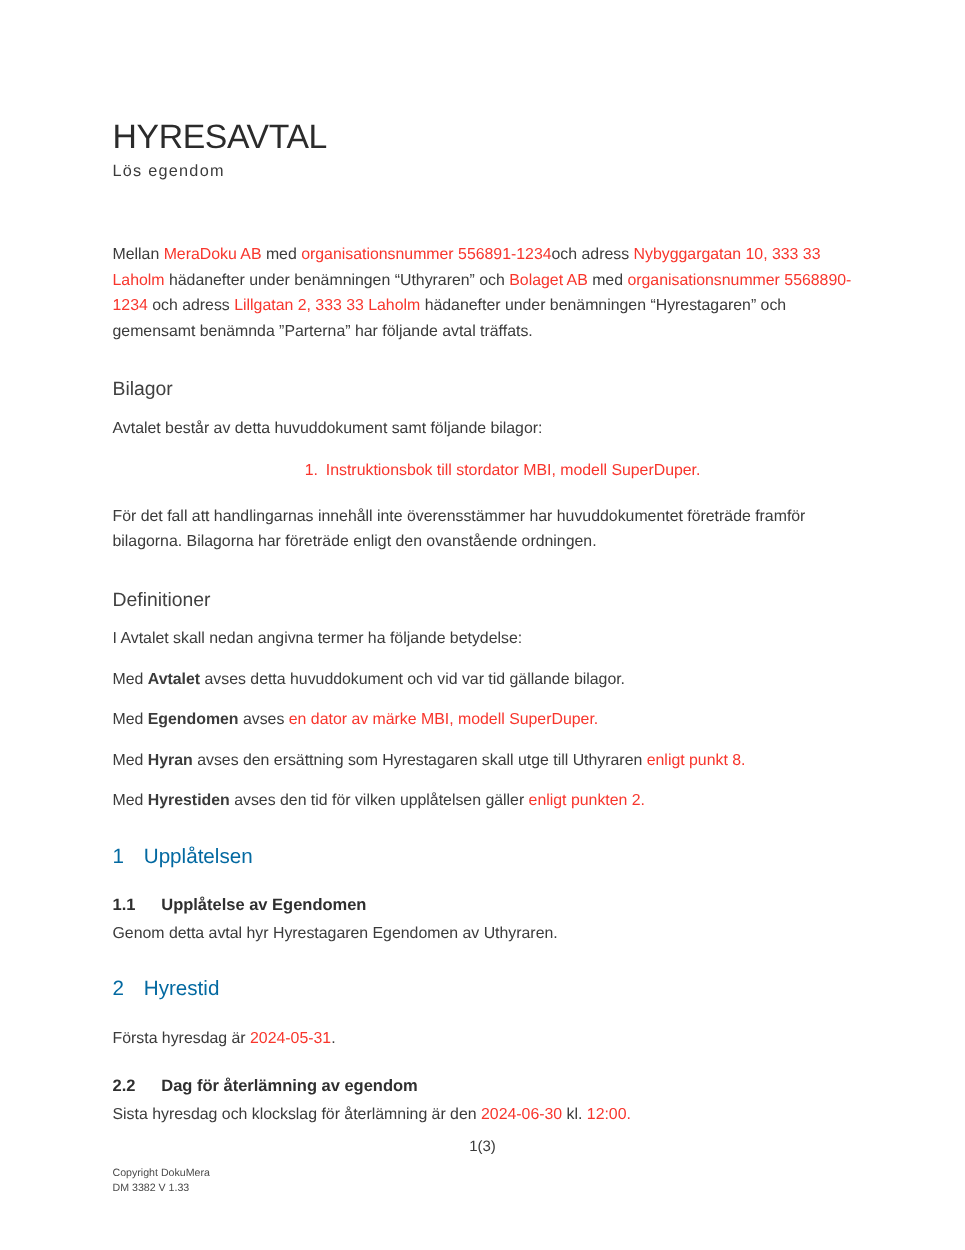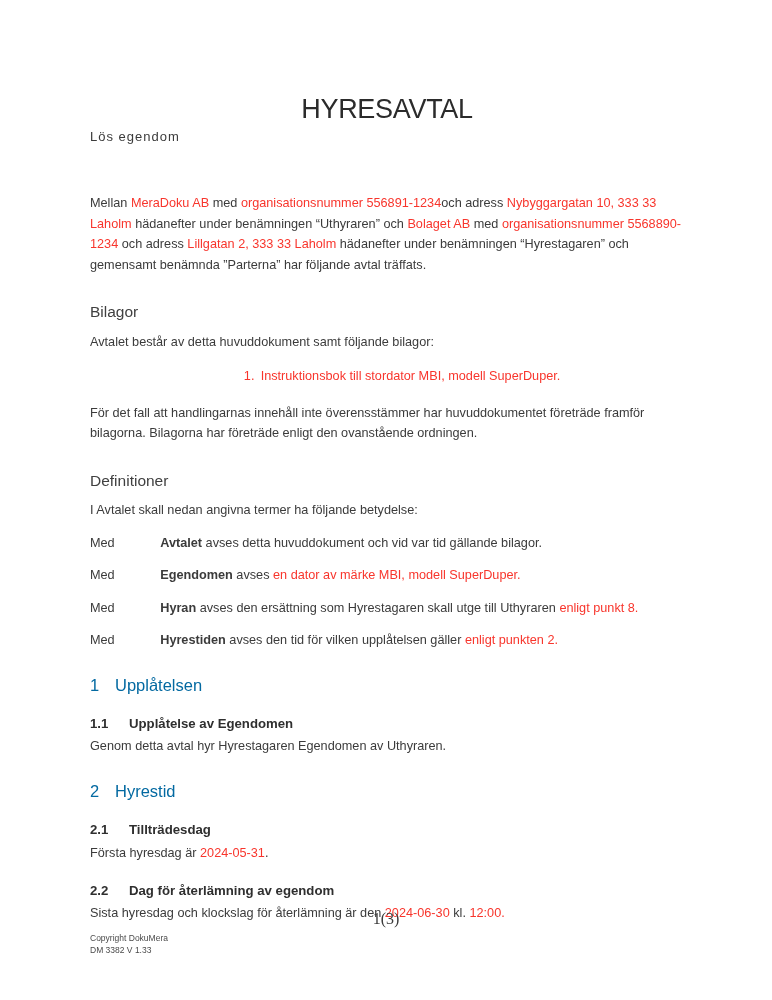--- a/index.html
+++ b/index.html
@@ -14,21 +14,20 @@
   }
   .doc{
     position:absolute;left:90px;top:94px;width:594px;
   }
   .title{
     font-size:27px;
     font-weight:400;
     letter-spacing:-0.3px;
     color:#2b2b2b;
     line-height:1.15;
-    text-align:center;
   }
   .subtitle{
     font-size:13px;
     letter-spacing:1px;
     color:#3b3b3b;
     margin-top:4px;
   }
   .content{margin-top:49px;font-size:12.7px;line-height:1.62;}
   .para{margin:0 0 12px 0;}
   .para:last-child{margin-bottom:0;}
@@ -42,25 +41,25 @@
   }
   .h1num .num{display:inline-block;min-width:25px;}
   .h3num{
     font-size:13.2px;font-weight:700;color:#2f2f2f;line-height:1.3;
     margin:19px 0 4px 0;
   }
   .h3num .num{display:inline-block;min-width:39px;font-weight:700;}
   .listitem{margin:14px 0 16px 0;padding-left:24px;text-align:center;}
   .listitem .lnum{display:inline-block;min-width:23px;}
   .red{color:var(--accent-red,#f8352c);}
-  .b{font-weight:700;margin-left:42px;}
+  .b{font-weight:700;}
   .footer-pageno{
     position:absolute;left:0;top:910px;width:772px;
-    text-align:center;font-size:16px;color:#3b3b3b;
-    font-family:Liberation Serif, serif;
+    text-align:center;font-size:12px;color:#3b3b3b;
+    font-family:Liberation Sans, sans-serif;
   }
   .footer-copy{
     position:absolute;left:90px;top:932px;
     font-size:8.5px;line-height:1.45;color:#4a4a4a;
     font-family:"Liberation Sans","DejaVu Sans",sans-serif;
   }
 </style>
 </head>
 <body>
 
@@ -77,21 +76,20 @@
         <div class="h2">Definitioner</div>
         <p class="para"><span>I Avtalet skall nedan angivna termer ha följande betydelse:</span></p>
         <p class="para"><span>Med </span><span class="b">Avtalet</span><span> avses detta huvuddokument och vid var tid gällande bilagor.</span></p>
         <p class="para"><span>Med </span><span class="b">Egendomen</span><span> avses </span><span class="red">en dator av märke MBI, modell SuperDuper.</span></p>
         <p class="para"><span>Med </span><span class="b">Hyran</span><span> avses den ersättning som Hyrestagaren skall utge till Uthyraren </span><span class="red">enligt punkt 8.</span></p>
         <p class="para"><span>Med </span><span class="b">Hyrestiden</span><span> avses den tid för vilken upplåtelsen gäller </span><span class="red">enligt punkten 2.</span></p>
         <div class="h1num"><span class="num">1</span><span>Upplåtelsen</span></div>
         <div class="h3num"><span class="num">1.1</span><span>Upplåtelse av Egendomen</span></div>
         <p class="para"><span>Genom detta avtal hyr Hyrestagaren Egendomen av Uthyraren.</span></p>
         <div class="h1num"><span class="num">2</span><span>Hyrestid</span></div>
-        <div class="h3num"><span class="num">2.1</span><span>Tillträdesdag</span></div>
         <p class="para"><span>Första hyresdag är </span><span class="red">2024-05-31</span><span>.</span></p>
         <div class="h3num"><span class="num">2.2</span><span>Dag för återlämning av egendom</span></div>
         <p class="para"><span>Sista hyresdag och klockslag för återlämning är den </span><span class="red">2024-06-30</span><span> kl. </span><span class="red">12:00.</span></p>
       </div>
   </div>
 
   <div class="footer-pageno">1(3)</div>
   <div class="footer-copy">
     <div>Copyright DokuMera</div>
     <div>DM 3382 V 1.33</div>

